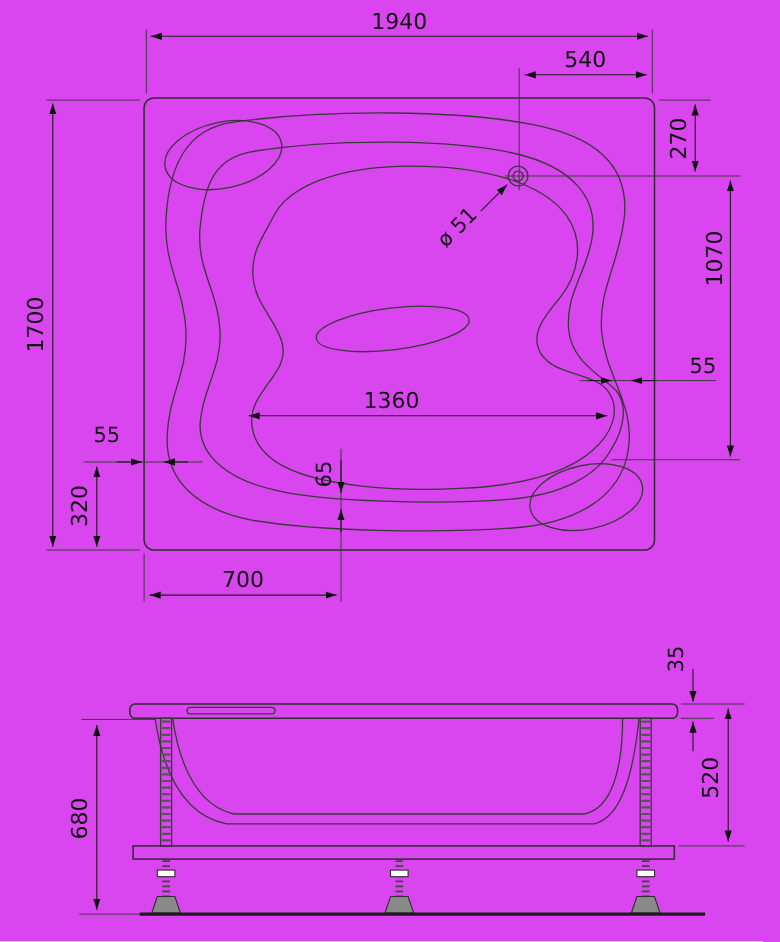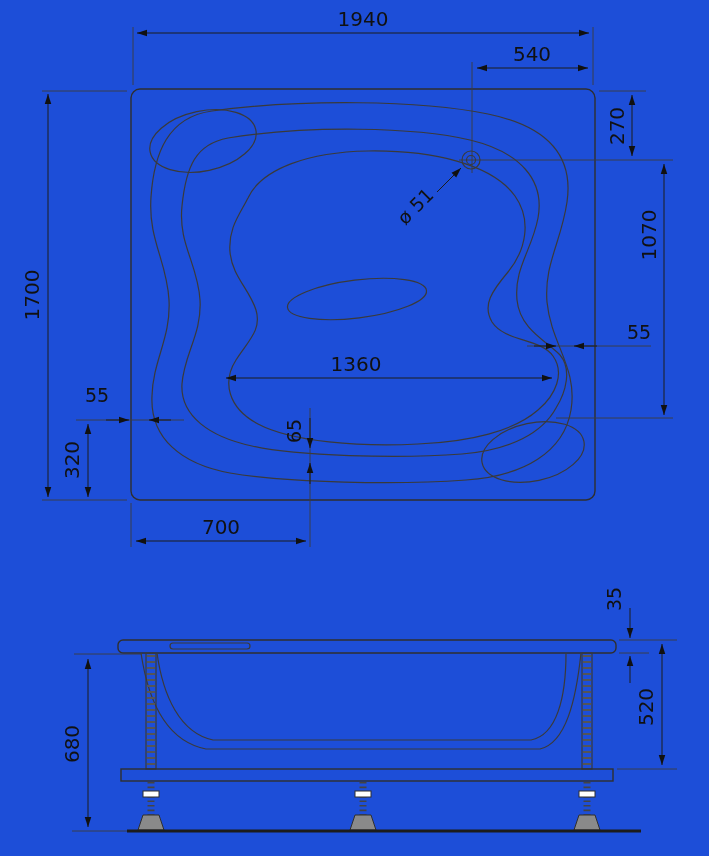--- a/index.html
+++ b/index.html
@@ -1,16 +1,16 @@
 <!DOCTYPE html>
 <html><head>
 <meta charset="utf-8">
 <style>
   html,body{margin:0;padding:0;background:#ffffff;}
-  .page{width:709px;height:856px;background:#1d4ed8;position:relative;font-family:"DejaVu Sans",sans-serif;}
+  .page{width:709px;height:856px;background:#d946ef;position:relative;font-family:"DejaVu Sans",sans-serif;}
   svg{display:block;}
   svg text{font-family:"DejaVu Sans","Liberation Sans",sans-serif;fill:#111;}
   .dim-text{font-size:20px;}
   .dim-text-sm{font-size:19px;}
   .outline{fill:none;stroke:#2f2f2f;stroke-width:1.4;}
   .contour{fill:none;stroke:#3a3a3a;stroke-width:1.2;}
   .dimline{stroke:#1c1c1c;stroke-width:1;fill:none;}
   .extline{stroke:#3c3c3c;stroke-width:0.9;fill:none;}
   .thick{stroke:#1c1c1c;stroke-width:3;}
 </style>

